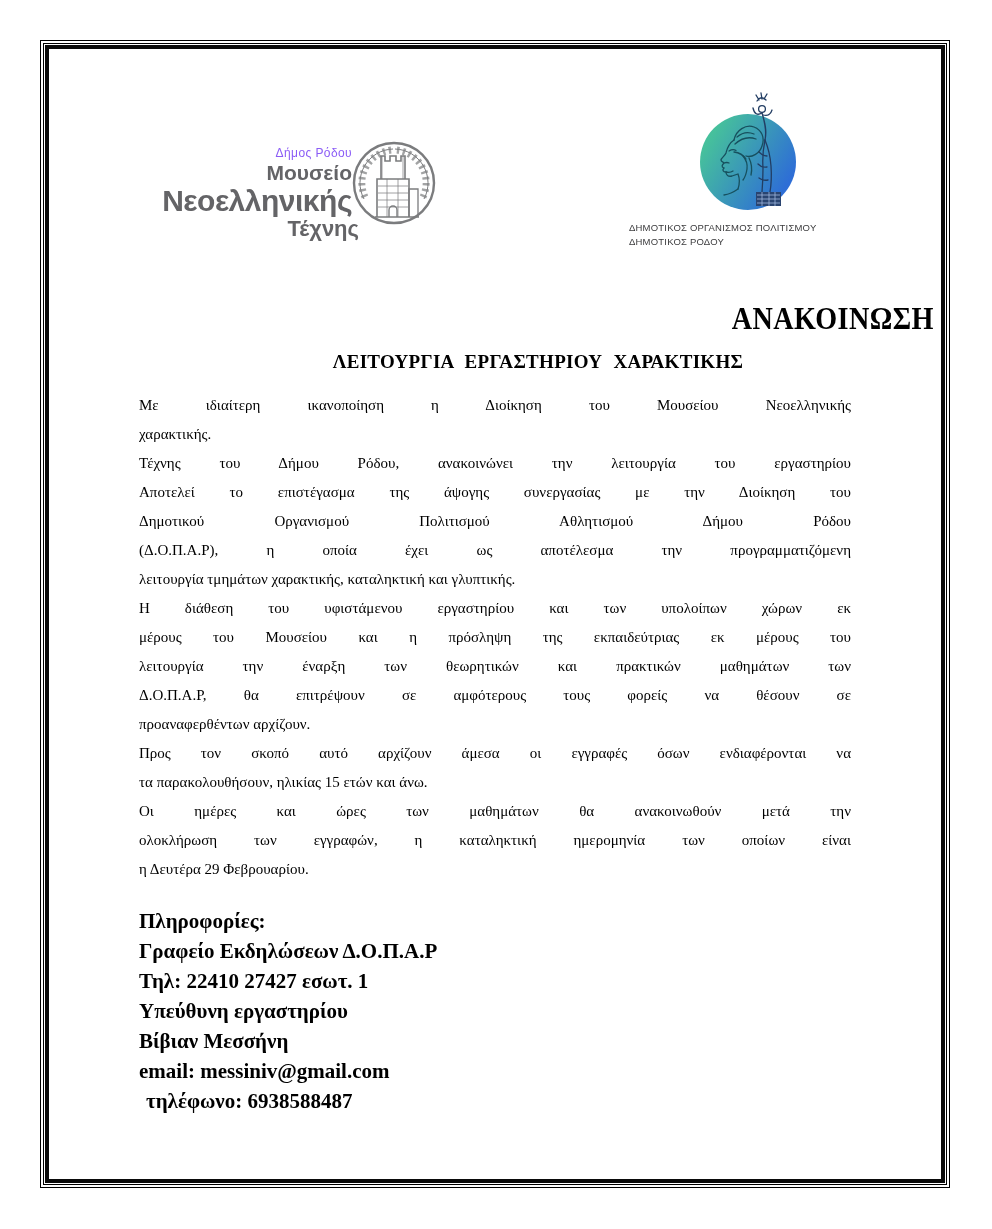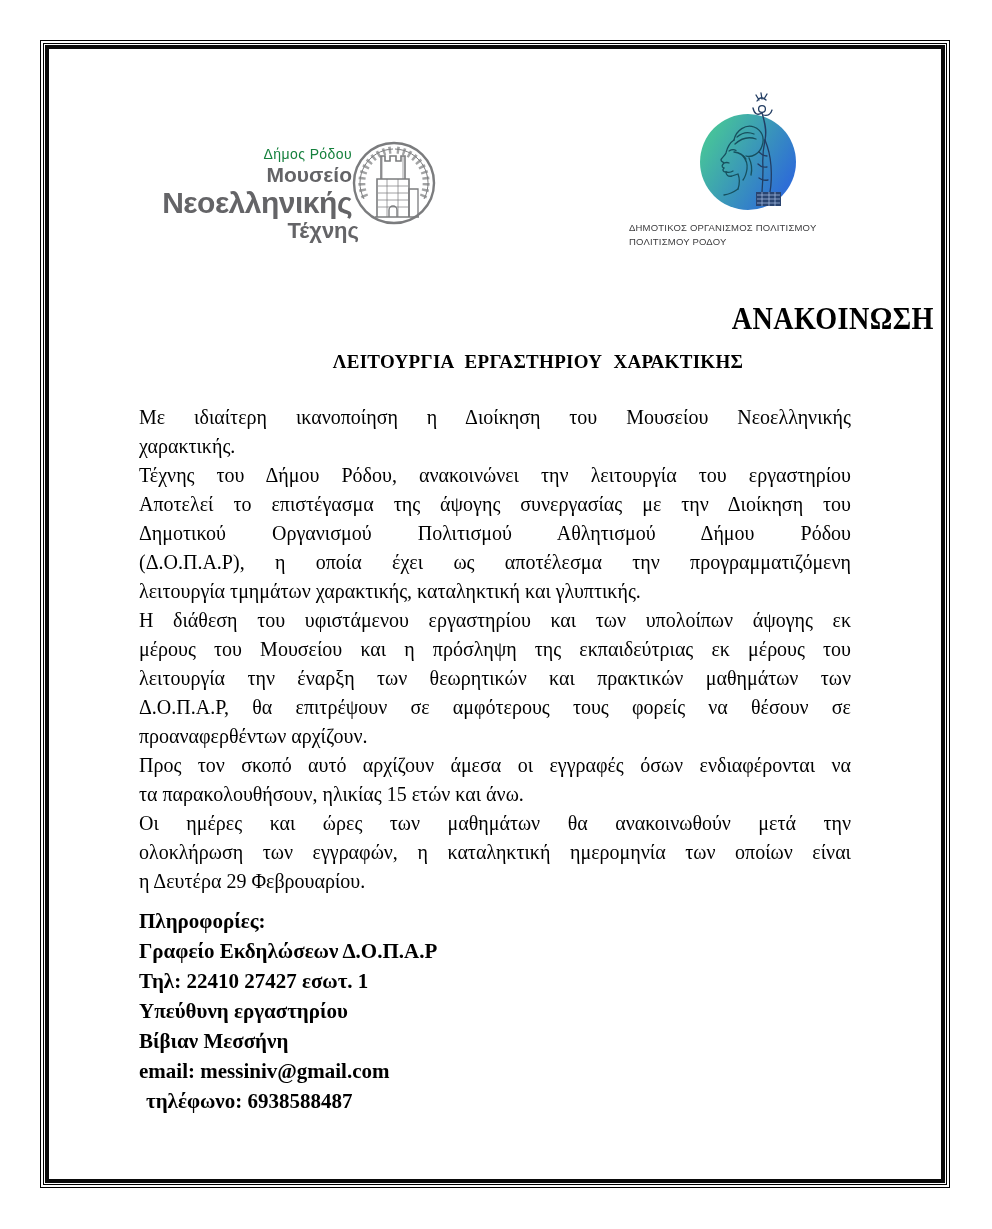--- a/index.html
+++ b/index.html
@@ -6,41 +6,41 @@
   .page{position:relative;width:992px;height:1229px;background:#ffffff;overflow:hidden;
         font-family:"Liberation Serif",serif;color:#000;}
   
   .frame{position:absolute;left:40px;top:40px;width:908px;height:1146px;border:1px solid #000;}
   .frame-mid{position:absolute;inset:4px;border:4px solid #0a0a0a;}
   .frame-in{position:absolute;inset:2px;border:1.5px solid #000;}
 
   
   .museum-text{position:absolute;left:130px;top:147px;width:222px;text-align:right;
                font-family:"Liberation Sans",sans-serif;color:#646467;line-height:1;}
-  .mt1{font-size:14px;font-weight:400;letter-spacing:.4px;color:#15803d;}
+  .mt1{font-size:12px;font-weight:400;letter-spacing:.4px;color:#8b5cf6;}
   .mt2{font-size:21px;font-weight:700;margin-top:3px;}
   .mt3{font-size:30px;font-weight:700;margin-top:3px;letter-spacing:-.5px;}
   .mt4{font-size:22px;font-weight:700;margin-top:2px;margin-right:-7px;}
   .tower-emblem{position:absolute;left:351px;top:139px;}
 
   
   .dopar-emblem{position:absolute;left:699px;top:92px;overflow:visible;}
   .dopar-caption{position:absolute;left:629px;top:221px;width:238px;
                  font-family:"Liberation Sans",sans-serif;font-size:9.5px;color:#3b3b3d;
                  line-height:13.5px;letter-spacing:.2px;font-weight:400;}
 
   
   .title{position:absolute;left:40px;top:300px;width:908px;text-align:right;}
   .title span{display:inline-block;font-size:32px;font-weight:700;letter-spacing:.5px;
               transform:scaleX(.88);transform-origin:center;}
   .subtitle{position:absolute;left:40px;top:351px;width:908px;text-align:center;
             font-size:19px;font-weight:700;word-spacing:6px;letter-spacing:.3px;margin-left:44px;}
 
   
-  .body{position:absolute;left:139px;top:403px;width:712px;font-size:20px;line-height:29px;}
+  .body{position:absolute;left:139px;top:391px;width:712px;font-size:15px;line-height:29px;}
   .bline{text-align:justify;text-align-last:justify;white-space:nowrap;}
   .bline.last{text-align-last:left;}
 
   
   .contact{position:absolute;left:139px;top:906px;font-size:21px;font-weight:700;line-height:30px;}
   .contact .cline:nth-child(7){padding-left:7px;}
 </style>
 </head>
 <body>
 
@@ -103,42 +103,42 @@
       <path d="M66 48 q5 12 6 26 q1 14 -1 26"></path>
       <path d="M60 60 q4 4 8 4 M59 72 q4 4 9 3 M60 86 q4 3 9 2"></path>
     </g>
     <g>
       <rect x="57" y="100" width="25" height="14" fill="#2a4470"></rect>
       <path d="M58 103 h23 M58 107 h23 M58 111 h23 M63 100 v14 M70 100 v14 M76 100 v14" stroke="#9fb6dd" stroke-width="0.8"></path>
     </g>
   </svg>
   <div class="dopar-caption">
     <div>ΔΗΜΟΤΙΚΟΣ ΟΡΓΑΝΙΣΜΟΣ ΠΟΛΙΤΙΣΜΟΥ</div>
-    <div>ΠΟΛΙΤΙΣΜΟΥ ΡΟΔΟΥ</div>
+    <div>ΔΗΜΟΤΙΚΟΣ ΡΟΔΟΥ</div>
   </div>
 
   <div class="title">
     <span>ΑΝΑΚΟΙΝΩΣΗ</span>
   </div>
   <div class="subtitle">ΛΕΙΤΟΥΡΓΙΑ ΕΡΓΑΣΤΗΡΙΟΥ ΧΑΡΑΚΤΙΚΗΣ</div>
 
   <div class="body">
     <div>
       <div class="bline">Με ιδιαίτερη ικανοποίηση η Διοίκηση του Μουσείου Νεοελληνικής</div>
       <div class="bline last">χαρακτικής.</div>
       <div class="bline">Τέχνης του Δήμου Ρόδου, ανακοινώνει την λειτουργία του εργαστηρίου</div>
     </div>
     <div>
       <div class="bline">Αποτελεί το επιστέγασμα της άψογης συνεργασίας με την Διοίκηση του</div>
       <div class="bline">Δημοτικού Οργανισμού Πολιτισμού Αθλητισμού Δήμου Ρόδου</div>
       <div class="bline">(Δ.Ο.Π.Α.Ρ), η οποία έχει ως αποτέλεσμα την προγραμματιζόμενη</div>
       <div class="bline last">λειτουργία τμημάτων χαρακτικής, καταληκτική και γλυπτικής.</div>
     </div>
     <div>
-      <div class="bline">Η διάθεση του υφιστάμενου εργαστηρίου και των υπολοίπων άψογης εκ</div>
+      <div class="bline">Η διάθεση του υφιστάμενου εργαστηρίου και των υπολοίπων χώρων εκ</div>
       <div class="bline">μέρους του Μουσείου και η πρόσληψη της εκπαιδεύτριας εκ μέρους του</div>
       <div class="bline">λειτουργία την έναρξη των θεωρητικών και πρακτικών μαθημάτων των</div>
       <div class="bline">Δ.Ο.Π.Α.Ρ, θα επιτρέψουν σε αμφότερους τους φορείς να θέσουν σε</div>
       <div class="bline last">προαναφερθέντων αρχίζουν.</div>
     </div>
     <div>
       <div class="bline">Προς τον σκοπό αυτό αρχίζουν άμεσα οι εγγραφές όσων ενδιαφέρονται να</div>
       <div class="bline last">τα παρακολουθήσουν, ηλικίας 15 ετών και άνω.</div>
     </div>
     <div>

